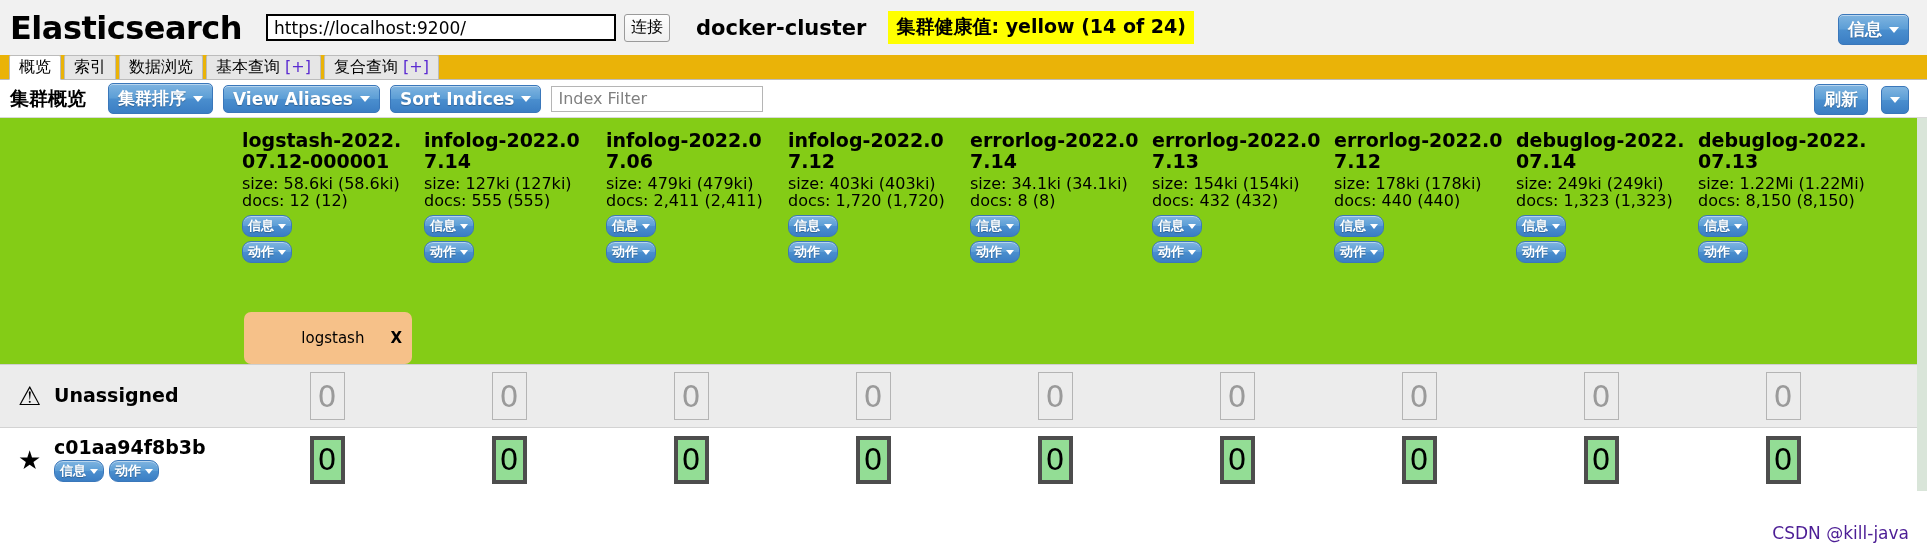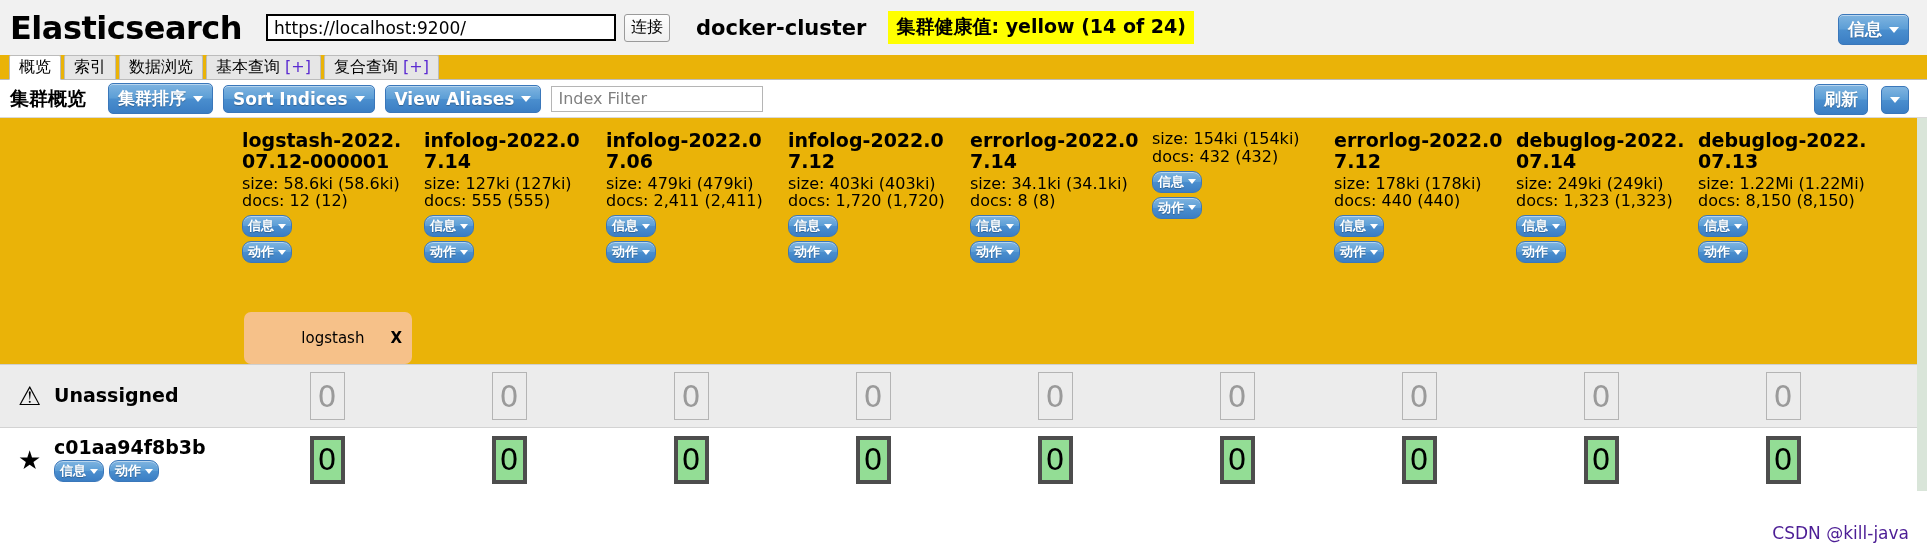--- a/index.html
+++ b/index.html
@@ -201,21 +201,21 @@
     position: absolute;
     right: 18px;
     top: 4px;
     display: flex;
     align-items: center;
   }
 
   
   .grid-wrap {
     position: relative;
-    background: #eab308;
+    background: #84cc16;
   }
   .cards-row {
     display: flex;
     height: 247px;
     border-bottom: 1px solid #cfcfcf;
     box-sizing: border-box;
   }
   .rowhead {
     width: 236px;
     flex: 0 0 236px;
@@ -382,26 +382,26 @@
 
   <div class="toolbar">
     <div class="toolbar-title">集群概览</div>
 
     <div class="btn-blue">
       <span>集群排序</span>
       <span class="caret"></span>
     </div>
 
     <div class="btn-blue">
-      <span>Sort Indices</span>
+      <span>View Aliases</span>
       <span class="caret"></span>
     </div>
 
     <div class="btn-blue">
-      <span>View Aliases</span>
+      <span>Sort Indices</span>
       <span class="caret"></span>
     </div>
 
     <input class="index-filter" type="text" placeholder="Index Filter" style="">
 
     <div class="toolbar-right">
       <div class="btn-blue">
         <span>刷新</span>
       </div>
       <div class="split-arrow">
@@ -486,20 +486,21 @@
                 <span>信息</span>
                 <span class="caret sm"></span>
               </div></div>
             <div><div class="btn-blue small">
                 <span>动作</span>
                 <span class="caret sm"></span>
               </div></div>
           </div>
         </div>
         <div class="card-col">
+          <div class="card-title">errorlog-2022.07.13</div>
           <div class="card-meta">size: 154ki (154ki)</div>
           <div class="card-meta">docs: 432 (432)</div>
           <div class="card-btns">
             <div><div class="btn-blue small">
                 <span>信息</span>
                 <span class="caret sm"></span>
               </div></div>
             <div><div class="btn-blue small">
                 <span>动作</span>
                 <span class="caret sm"></span>

